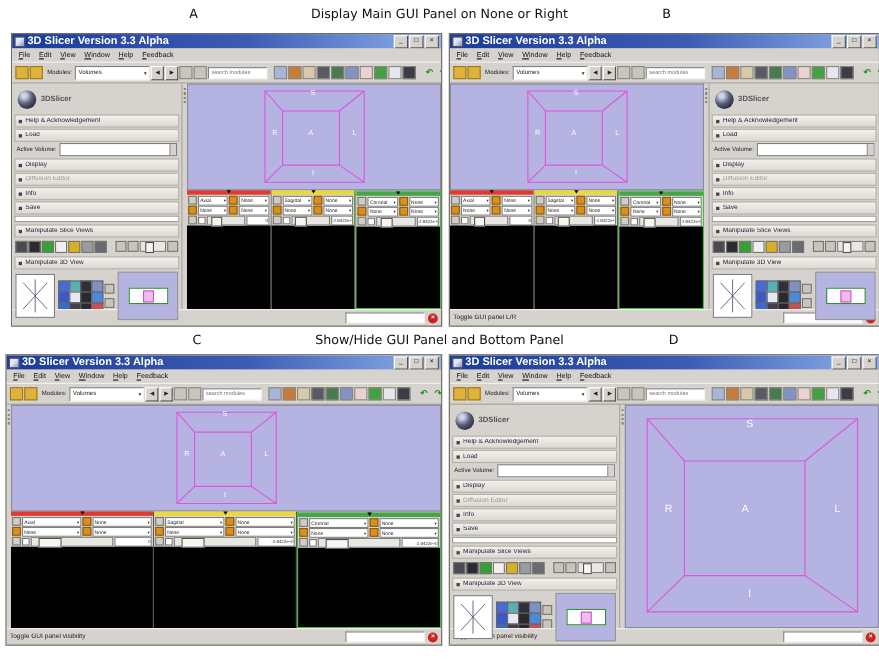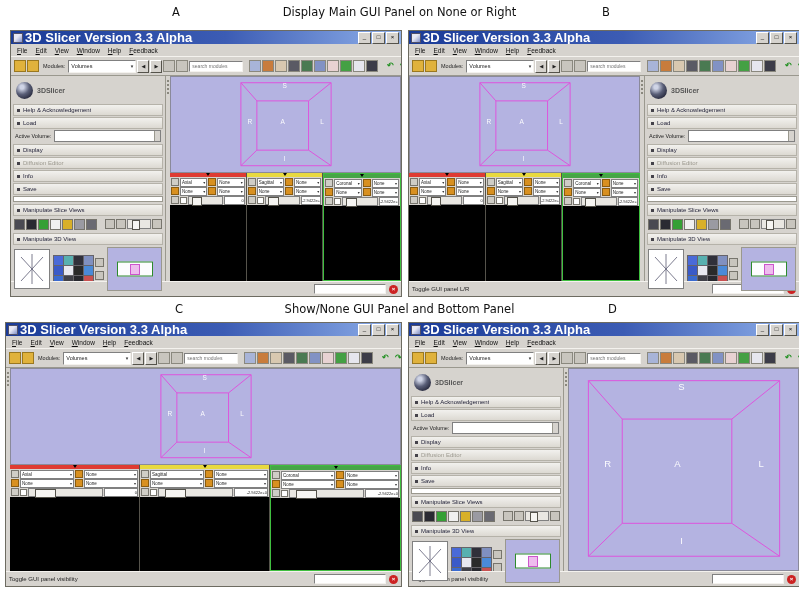--- a/index.html
+++ b/index.html
@@ -19,21 +19,21 @@
        box-shadow:inset 1px 1px 0 #f4f2ee, inset -1px -1px 0 #8a887e;
        display:flex;flex-direction:column;overflow:hidden;}
   .pos-0{left:10px;top:30px;width:390px;height:265px;}
   .pos-1{left:408px;top:30px;width:390px;height:265px;}
   .pos-2{left:5px;top:322px;width:395px;height:263px;}
   .pos-3{left:408px;top:322px;width:390px;height:263px;}
 
   .titlebar{height:13px;flex:none;background:linear-gradient(90deg,#1a3b97 0%,#3c5cb4 55%,#8fb0ea 100%);
             display:flex;align-items:center;gap:2px;padding:0 2px;}
   .app-icon{width:8px;height:8px;flex:none;background:linear-gradient(135deg,#e8e8f4 40%,#8090c8);border:1px solid #50506a;}
-  .title-text{flex:1;color:#fff;font-size:13px;font-weight:bold;white-space:nowrap;overflow:hidden;}
+  .title-text{flex:1;color:#fff;font-size:10px;font-weight:bold;white-space:nowrap;overflow:hidden;}
   .winbtns{display:flex;gap:1px;flex:none;}
   .wbtn{width:11px;height:10px;background:#d6d3ce;border:1px solid;border-color:#fff #55534b #55534b #fff;
         font-size:6px;line-height:8px;text-align:center;color:#000;}
 
   .menubar{height:12px;flex:none;display:flex;align-items:center;padding-left:2px;background:#d6d3ce;}
   .menu-item{font-size:6.5px;color:#111;padding:0 4px;}
   .menu-item::first-letter{text-decoration:underline;}
 
   .toolbar{height:18px;flex:none;display:flex;align-items:center;gap:1px;padding:0 3px;
            border-top:1px solid #f4f2ee;border-bottom:1px solid #9a988e;background:#d6d3ce;}
@@ -139,21 +139,21 @@
   .status-text{flex:1;font-size:6px;color:#222;white-space:nowrap;overflow:hidden;}
   .progress{width:70px;height:8px;flex:none;background:#fff;border:1px solid;border-color:#808080 #f4f2ee #f4f2ee #808080;}
   .stopbtn{width:9px;height:9px;flex:none;border-radius:50%;background:#cc2222;color:#fff;
            font-size:6px;line-height:9px;text-align:center;font-weight:bold;}
 </style>
 </head>
 <body>
 
 <div id="canvas">
   <div class="fig-title pos-tt">Display Main GUI Panel on None or Right</div>
-  <div class="fig-title pos-tb">Show/None GUI Panel and Bottom Panel</div>
+  <div class="fig-title pos-tb">Show/Hide GUI Panel and Bottom Panel</div>
   <div class="fig-label pos-la">A</div>
   <div class="fig-label pos-lb">B</div>
   <div class="fig-label pos-lc">C</div>
   <div class="fig-label pos-ld">D</div>
 
   <div class="win pos-0 panel-left">
 
     <div class="titlebar">
       <span class="app-icon"></span>
       <span class="title-text">3D Slicer Version 3.3 Alpha</span>

